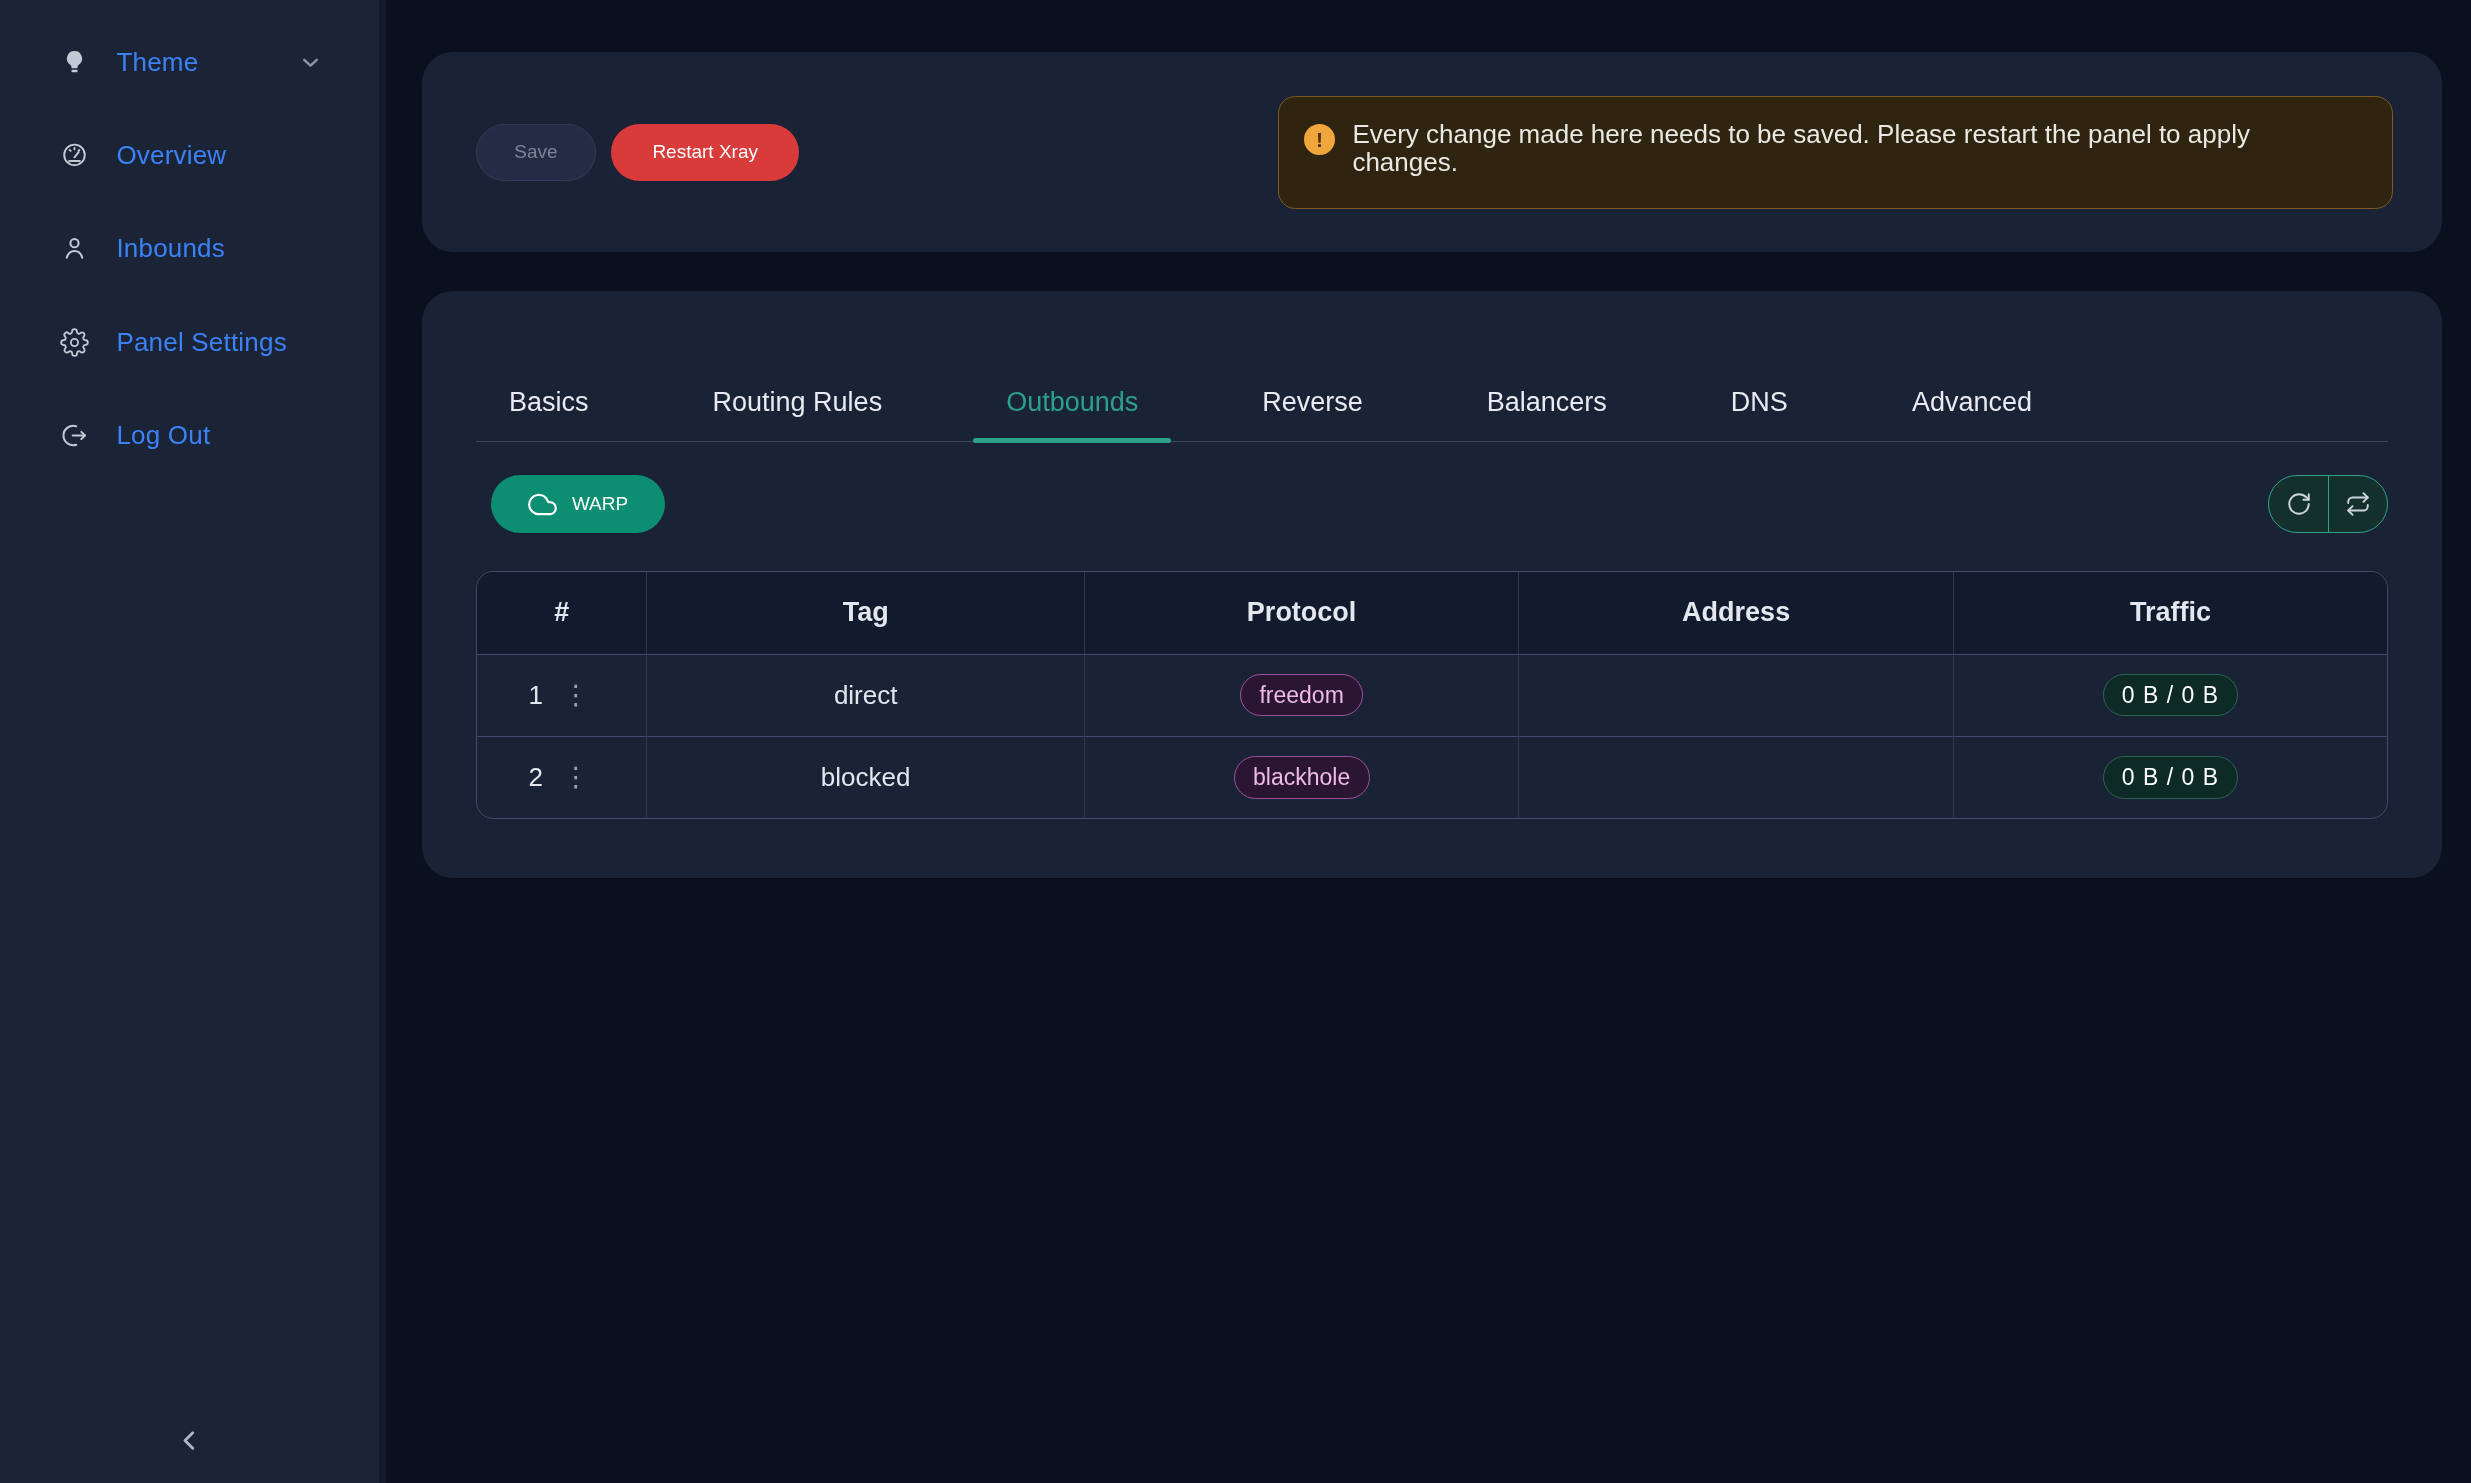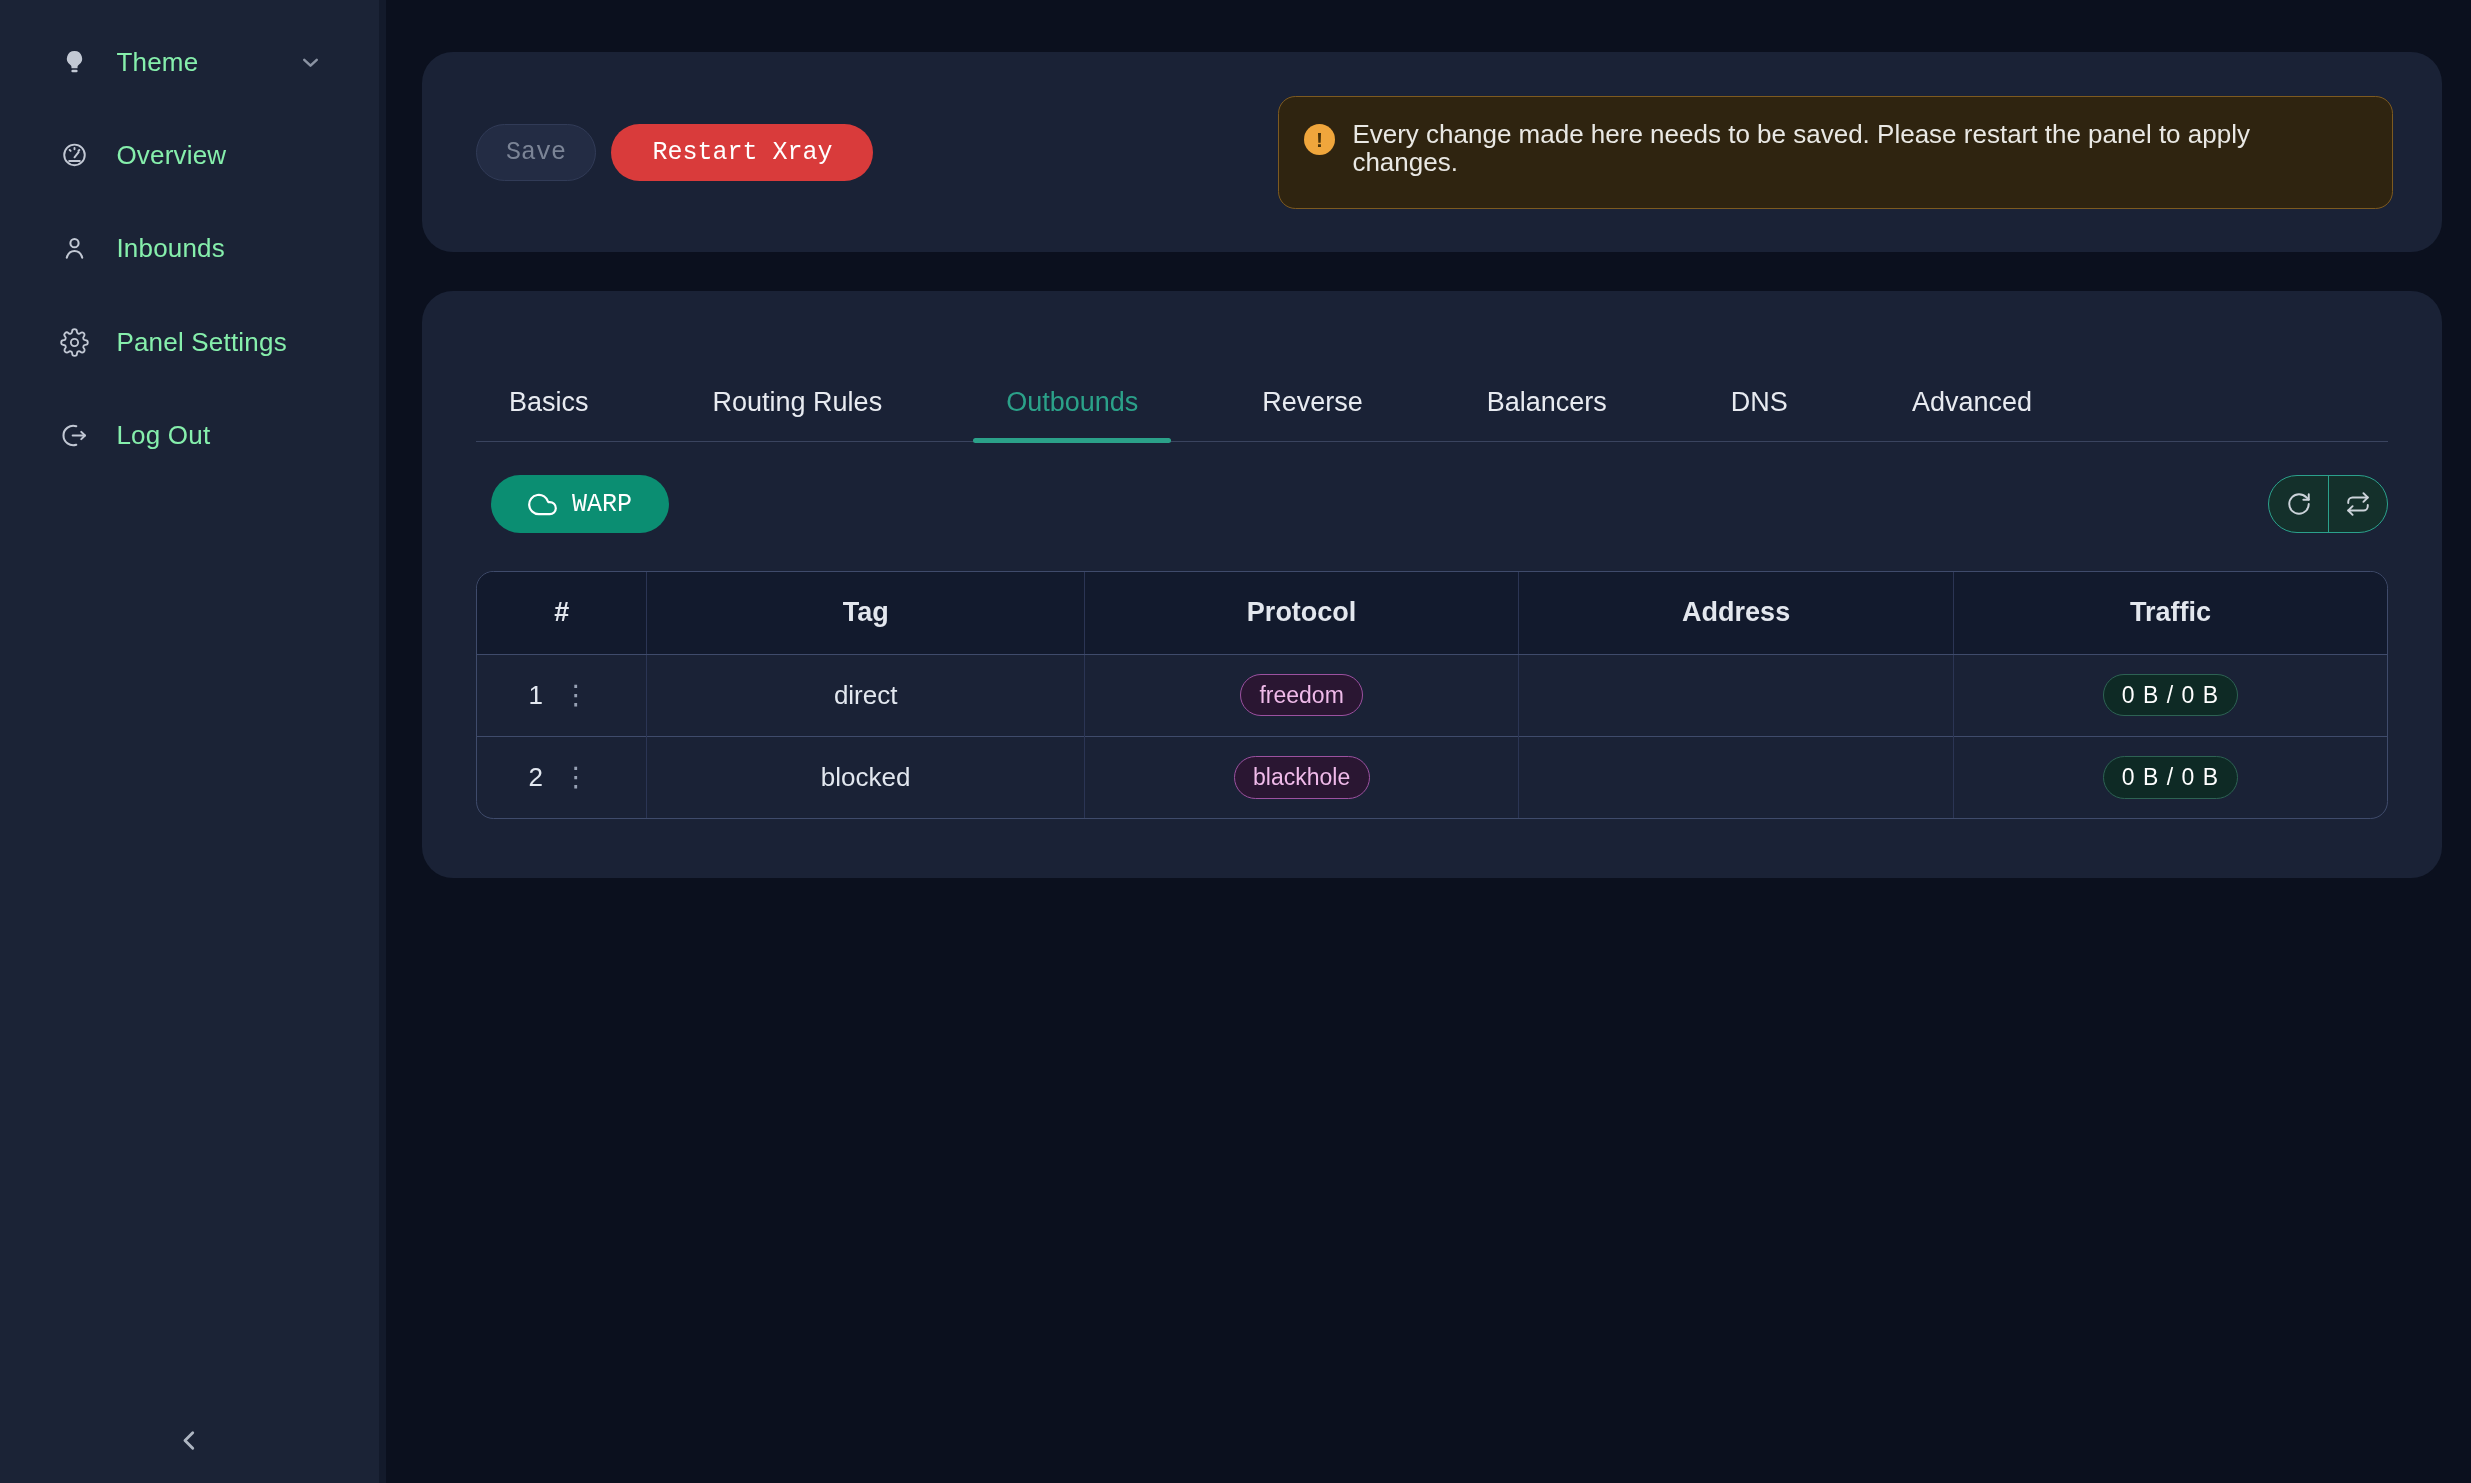--- a/index.html
+++ b/index.html
@@ -7,21 +7,21 @@
     background:#0b101e;
     font-family:"Liberation Sans","DejaVu Sans",sans-serif;
     color:#e6e9f0; }
   .app { display:flex; width:2472px; height:1483px; }
 
   
   .sidebar { position:relative; width:386px; height:100%; background:#1b2336;
     border-right:7.7px solid #131a2b; padding-top:24px; flex:none; }
   .nav-item { position:relative; display:flex; align-items:center;
     height:76px; margin:0 15.4px 17.4px 15.4px; border-radius:25px;
-    padding-left:45px; cursor:pointer; color:#86efac; }
+    padding-left:45px; cursor:pointer; color:#3b82f6; }
   .nav-item .nav-icon { width:29px; height:29px; flex:none; display:flex;
     align-items:center; justify-content:center; color:#c2c8d4; }
   .nav-item .nav-icon svg { width:29px; height:29px; }
   .nav-label { margin-left:27px; font-size:26px; letter-spacing:0.2px; }
   .nav-item.active { background:#04695c; color:#f4f6f9; }
   .nav-item.active .nav-icon { color:#ffffff; }
   .nav-chevron { position:absolute; right:41px; width:25px; height:25px; color:#8b93a3; }
   .nav-chevron svg { width:25px; height:25px; }
   .collapse-btn { position:absolute; bottom:17.4px; left:50%; transform:translateX(-50%);
     background:none; border:none; color:#aeb6c2; width:58px; height:48px;
@@ -29,23 +29,23 @@
   .collapse-btn svg { width:31px; height:31px; }
 
   
   .main { flex:1; padding:52px 0 0 36px; }
   .card { width:2020px; background:#1a2236; border-radius:31px; }
 
   
   .card-top { height:200px; display:flex; align-items:center;
     justify-content:space-between; padding:0 49px 0 54px; margin-bottom:39px; }
   .btn-group { display:flex; align-items:center; gap:15.4px; }
-  .btn { border:none; border-radius:965px; font-size:25px; height:57px;
+  .btn { border:none; border-radius:965px; font-size:19px; height:57px;
     display:inline-flex; align-items:center; justify-content:center;
-    cursor:pointer; font-family:Liberation Mono, monospace; }
+    cursor:pointer; font-family:Liberation Sans, sans-serif; }
   .btn-save { min-width:120px; padding:0 29px; background:#232c44;
     border:1.9px solid #313b57; color:#7b8496; }
   .btn-restart { padding:0 41px; background:#d93b3b; color:#ffffff; }
   .alert { width:1115px; min-height:113px; background:#2f2410;
     border:1.9px solid #7d5a20; border-radius:17.4px; display:flex;
     align-items:flex-start; gap:17.4px; padding:23px 35px 23px 25px; }
   .warn-icon { flex:none; width:31px; height:31px; border-radius:50%;
     background:#f0a63c; color:#4a3208; font-size:21px; font-weight:700;
     display:flex; align-items:center; justify-content:center; margin-top:4.8px; }
   .alert-text { font-size:26px; line-height:28px; color:#e9e8e4; }

